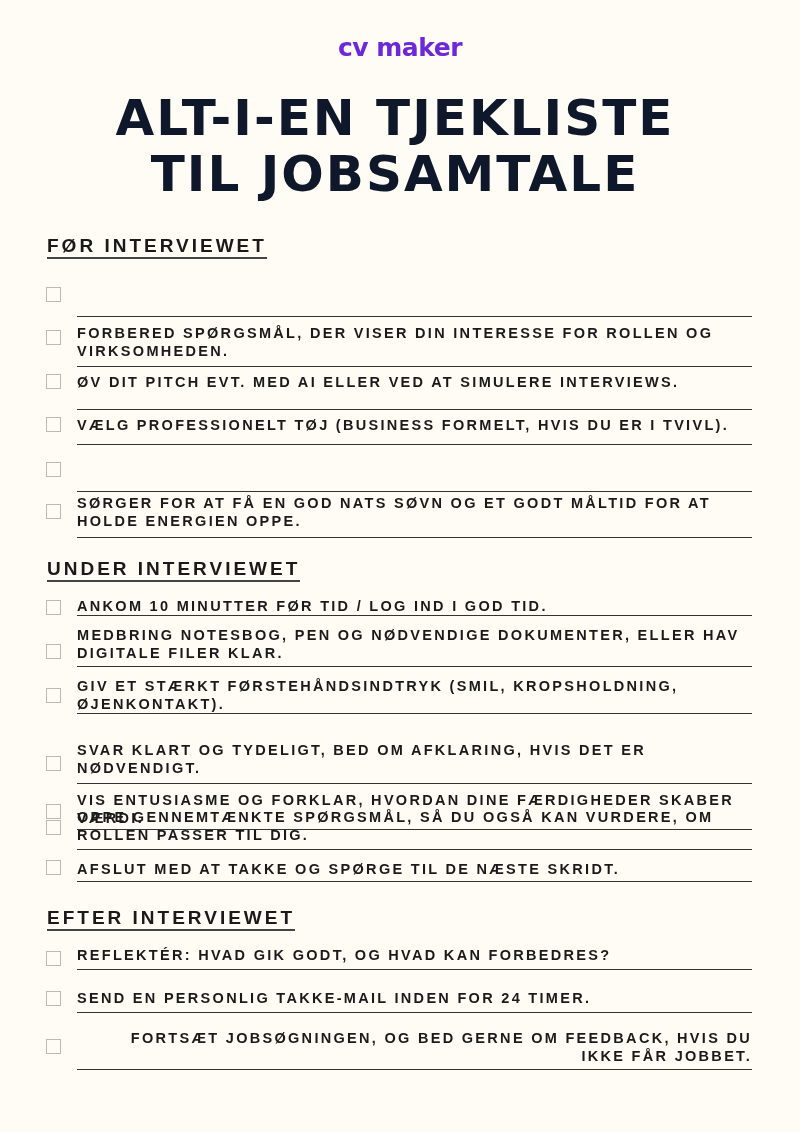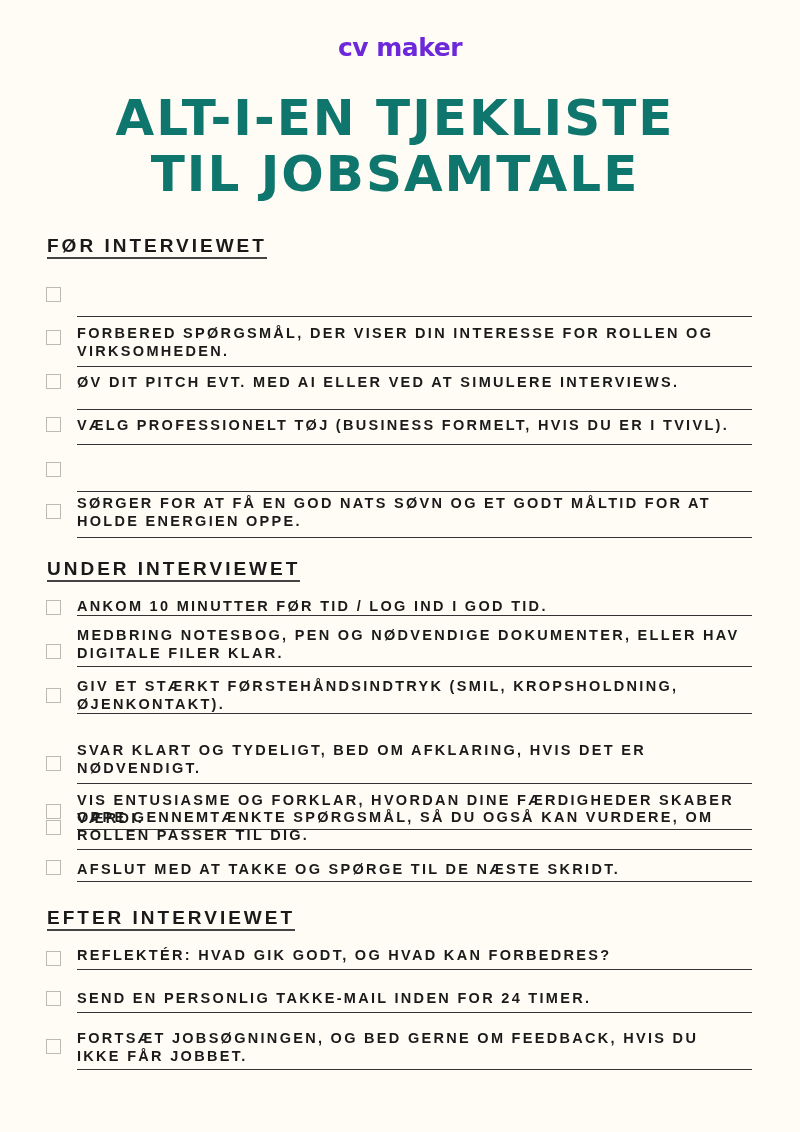--- a/index.html
+++ b/index.html
@@ -17,21 +17,21 @@
       font-family: "DejaVu Sans", sans-serif;
       font-weight: bold; font-size: 25px; letter-spacing: -0.5px;
       color: #6d28d9;
     }
     .title {
       position: absolute; left: 0; top: 90px; width: 790px;
       text-align: center;
       font-family: "DejaVu Sans", sans-serif;
       font-weight: bold; font-size: 50px; line-height: 56px;
       letter-spacing: 2px;
-      color: #0f766e;
+      color: #0f172a;
     }
     .section-heading {
       position: absolute; left: 47px;
       font-family: "Liberation Sans", sans-serif;
       font-weight: bold; font-size: 19px; letter-spacing: 3px;
       color: #1a1a1a;
       border-bottom: 2px solid #444;
       line-height: 20px;
       padding-bottom: 1px;
     }
@@ -161,18 +161,18 @@
   <div class="item-text" style="top:0;">REFLEKTÉR: HVAD GIK GODT, OG HVAD KAN FORBEDRES?</div>
   <div class="rule" style="top:23px;"></div>
 </div>
 
 <div class="item" style="top:989px;height:24px;">
   <div class="checkbox" style="top:2px;"></div>
   <div class="item-text" style="top:0;">SEND EN PERSONLIG TAKKE-MAIL INDEN FOR 24 TIMER.</div>
   <div class="rule" style="top:23px;"></div>
 </div>
 
-<div class="item" style="top:1029px;height:42px;">
+<div class="item" style="top:1029px;height:42px;text-align:right;">
   <div class="checkbox" style="top:10px;"></div>
   <div class="item-text" style="top:0;">FORTSÆT JOBSØGNINGEN, OG BED GERNE OM FEEDBACK, HVIS DU
 IKKE FÅR JOBBET.</div>
   <div class="rule" style="top:40px;"></div>
 </div>
 
 </body></html>

